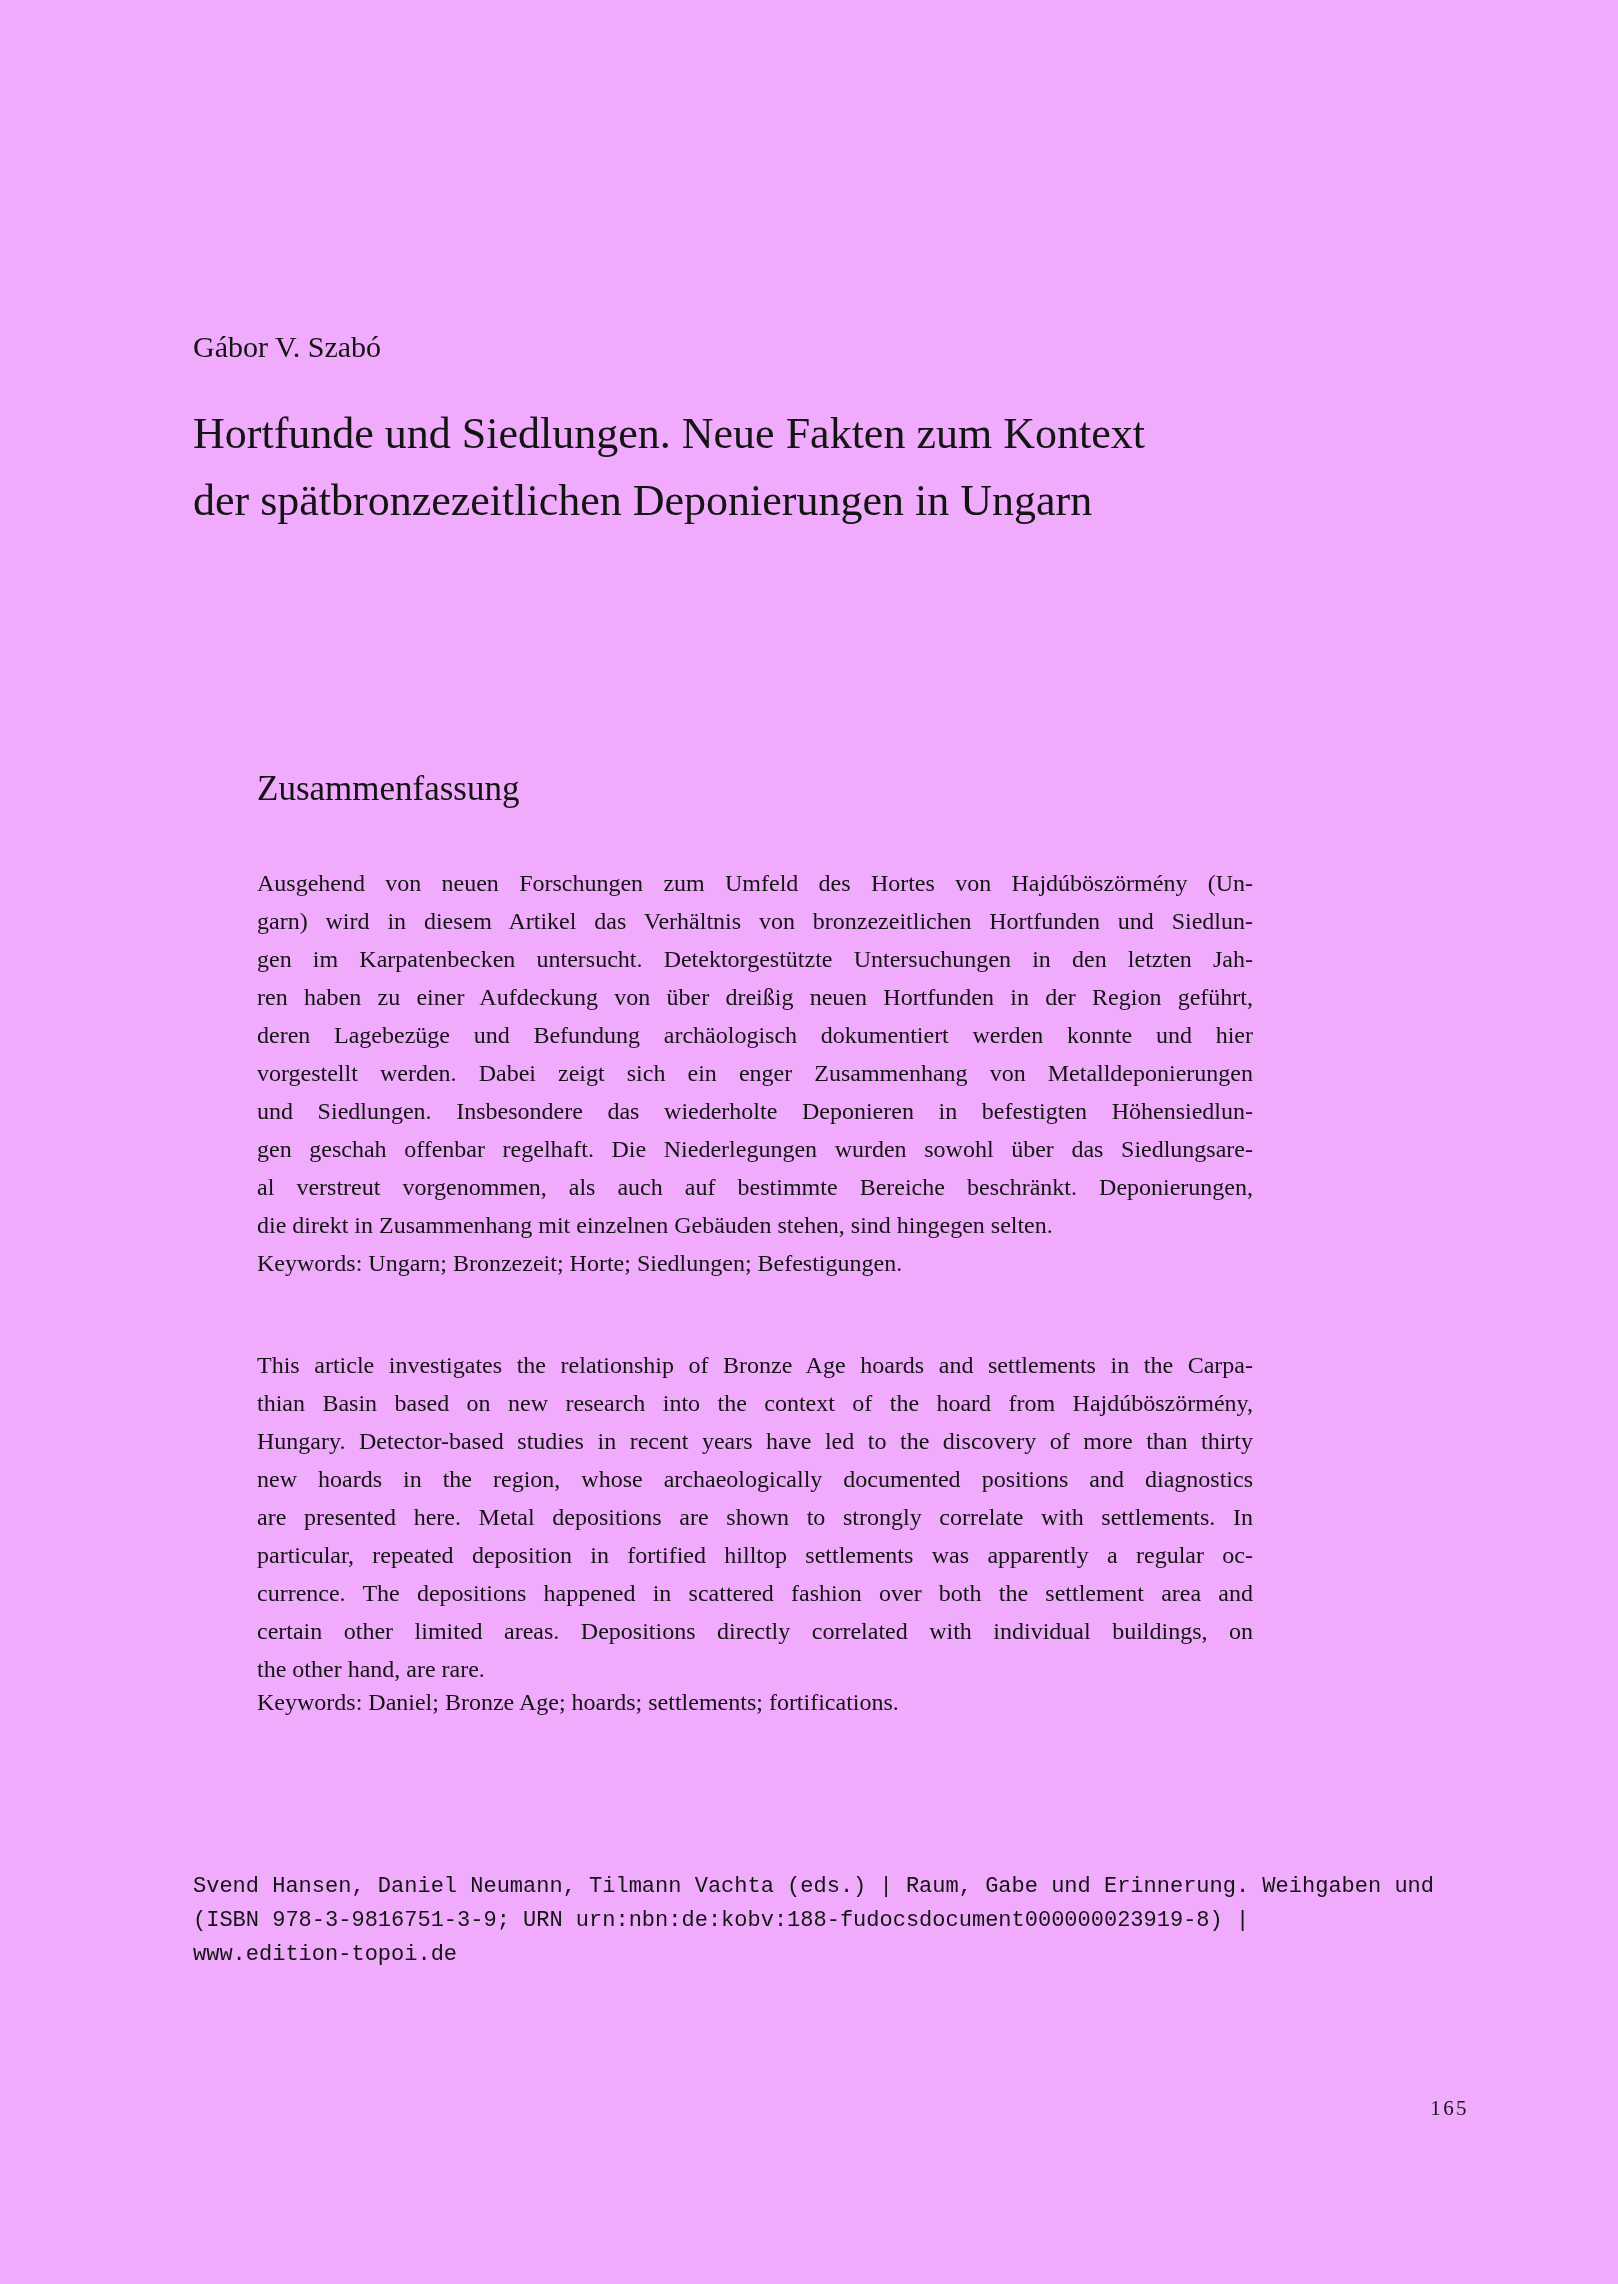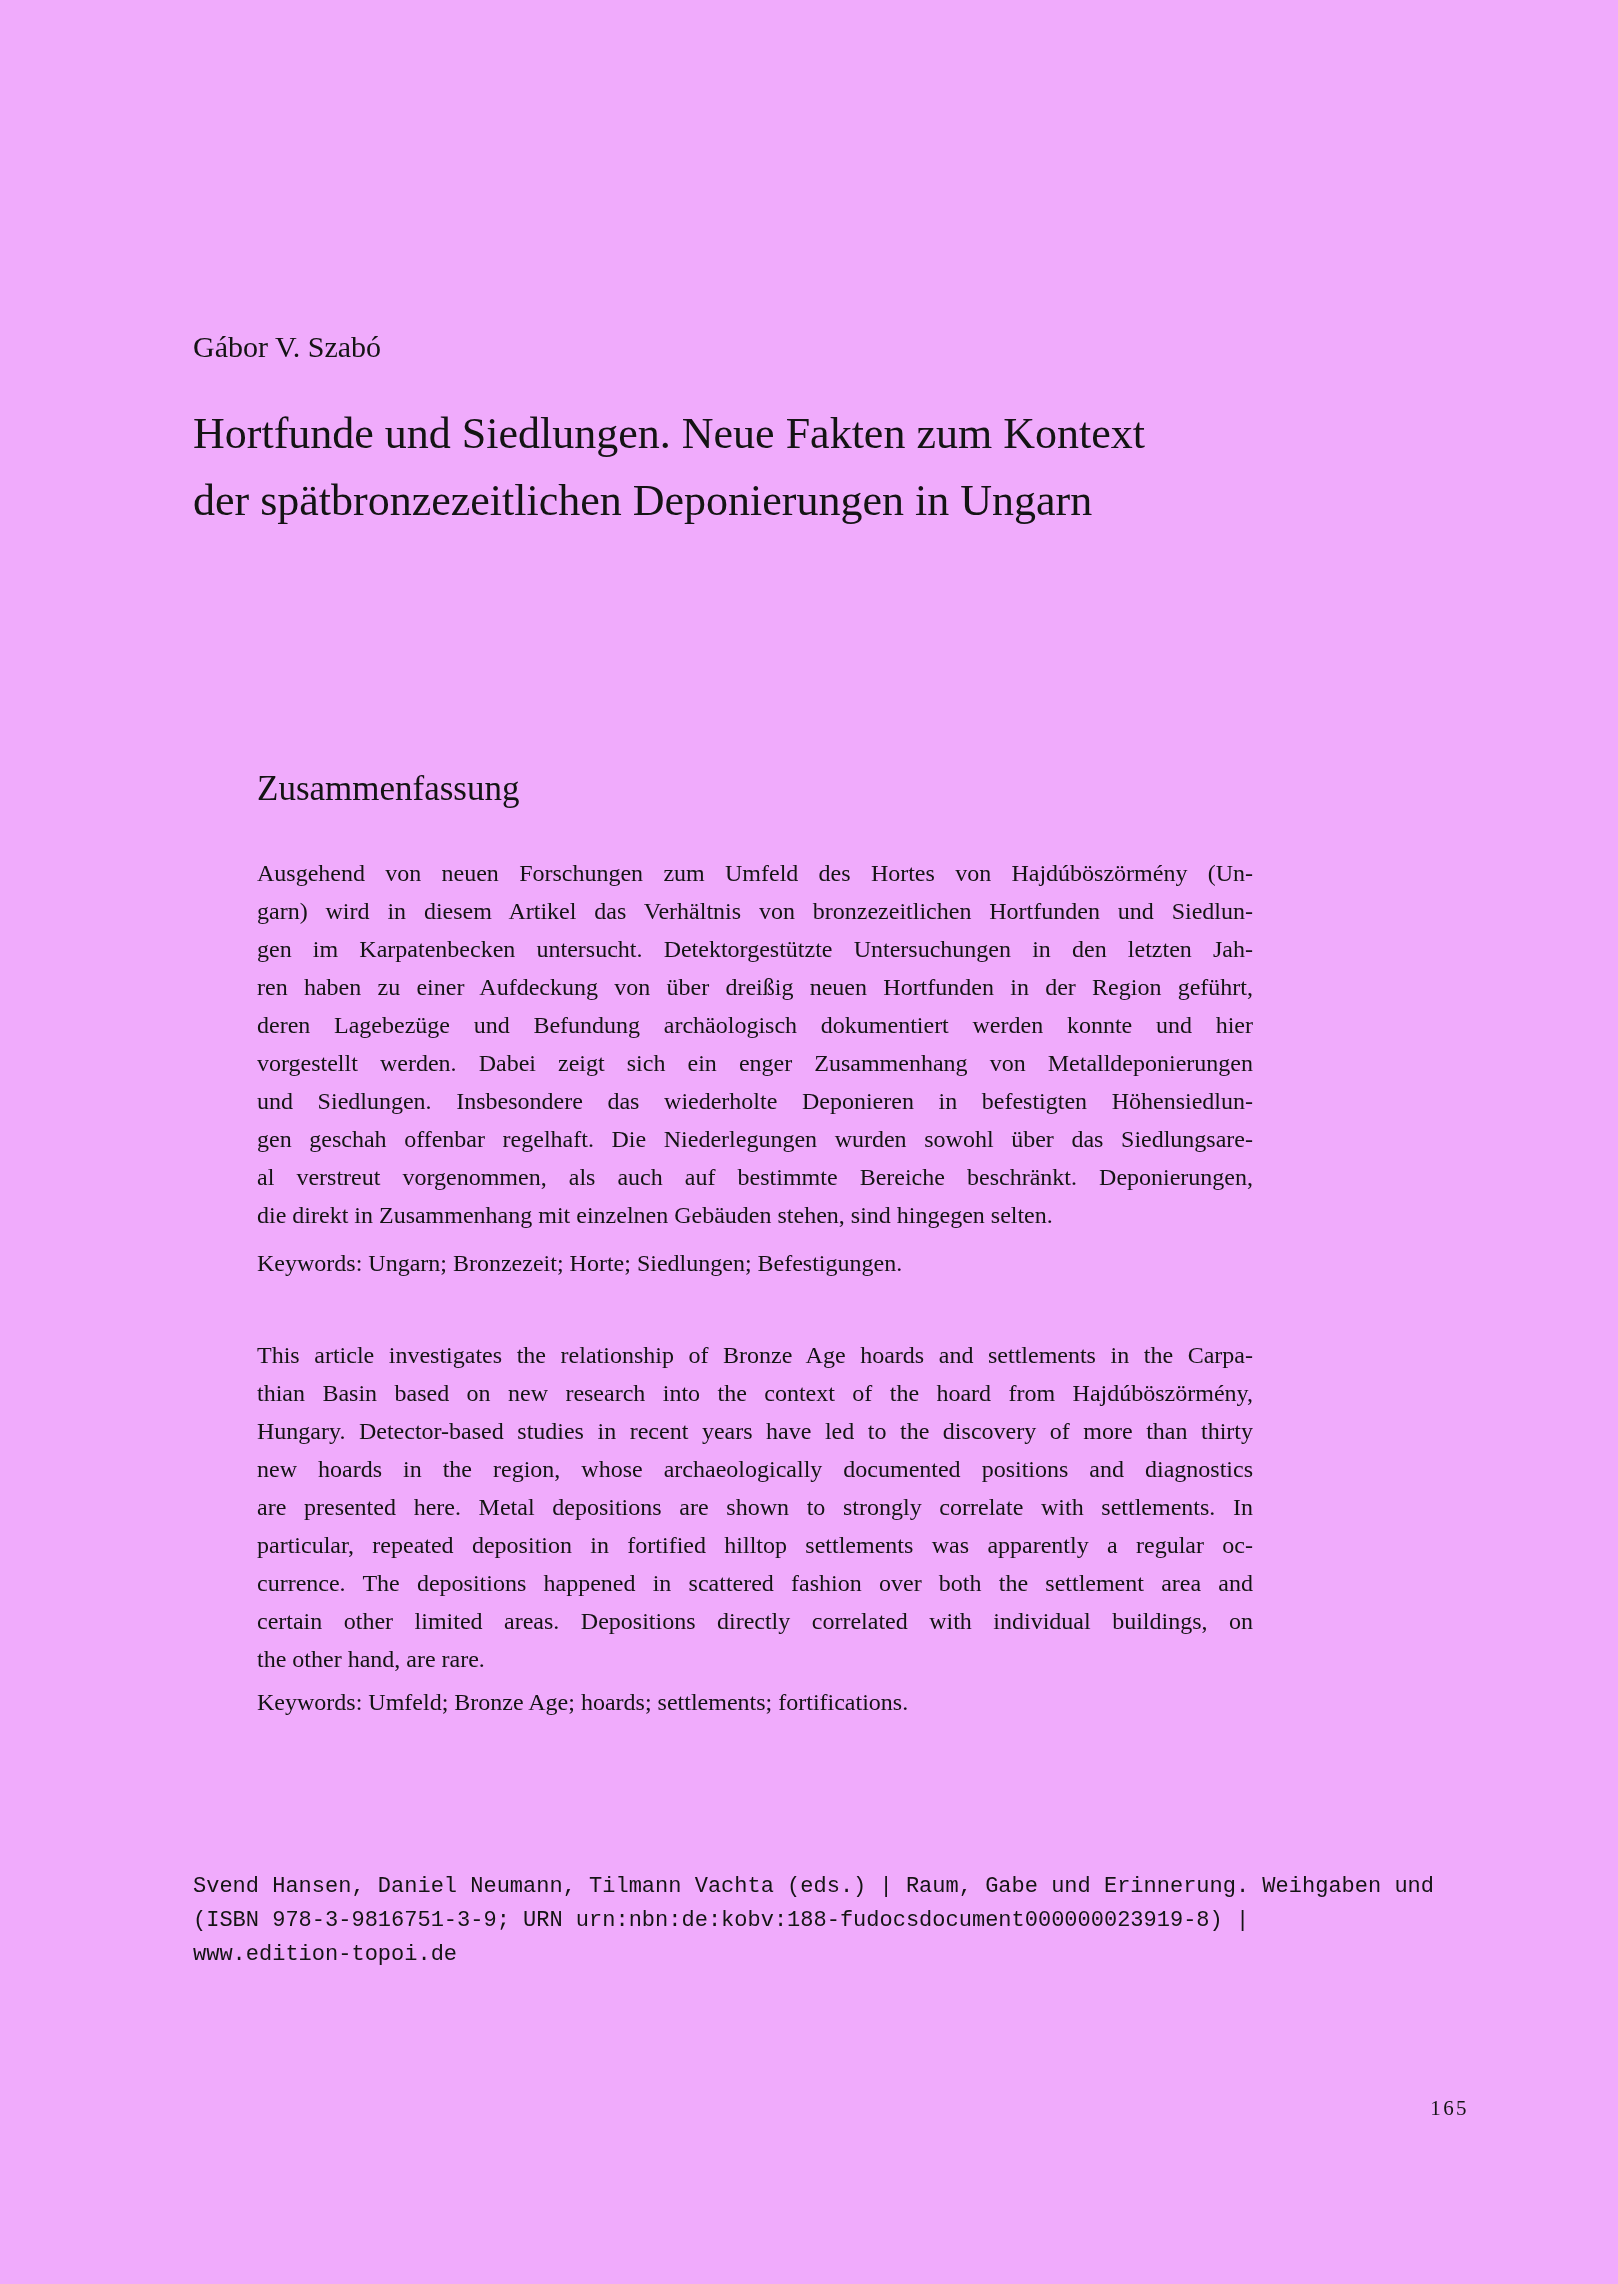--- a/index.html
+++ b/index.html
@@ -42,20 +42,21 @@
     line-height: 40px;
     font-weight: 400;
     white-space: nowrap;
   }
   .abstract {
     position: absolute;
     left: 257px;
     width: 996px;
     font-size: 24px;
     line-height: 38px;
+    margin-top: 10px;
   }
   .abstract-de { top: 854px; }
   .abstract-en { top: 1336px; }
   .jline {
     height: 38px;
     overflow: hidden;
     text-align: justify;
     text-align-last: justify;
     white-space: normal;
   }
@@ -127,21 +128,21 @@
     <div class="jline">thian Basin based on new research into the context of the hoard from Hajdúböszörmény,</div>
     <div class="jline">Hungary. Detector-based studies in recent years have led to the discovery of more than thirty</div>
     <div class="jline">new hoards in the region, whose archaeologically documented positions and diagnostics</div>
     <div class="jline">are presented here. Metal depositions are shown to strongly correlate with settlements. In</div>
     <div class="jline">particular, repeated deposition in fortified hilltop settlements was apparently a regular oc-</div>
     <div class="jline">currence. The depositions happened in scattered fashion over both the settlement area and</div>
     <div class="jline">certain other limited areas. Depositions directly correlated with individual buildings, on</div>
     <div class="jline rag">the other hand, are rare.</div>
   </div>
 
-  <div class="keywords keywords-en">Keywords: Umfeld; Bronze Age; hoards; settlements; fortifications.</div>
+  <div class="keywords keywords-en">Keywords: Daniel; Bronze Age; hoards; settlements; fortifications.</div>
 
   <div class="footer-citation">
     <div class="footer-line">Svend Hansen, Daniel Neumann, Tilmann Vachta (eds.) | Raum, Gabe und Erinnerung. Weihgaben und</div>
     <div class="footer-line">(ISBN 978-3-9816751-3-9; URN urn:nbn:de:kobv:188-fudocsdocument000000023919-8) |</div>
     <div class="footer-line">www.edition-topoi.de</div>
   </div>
 
   <div class="page-number">165</div>
 
 </div>

